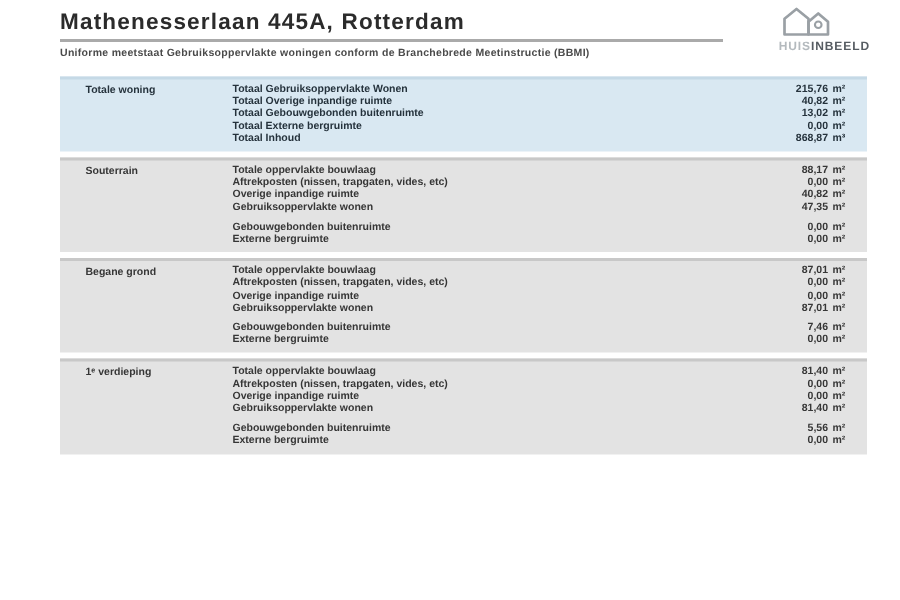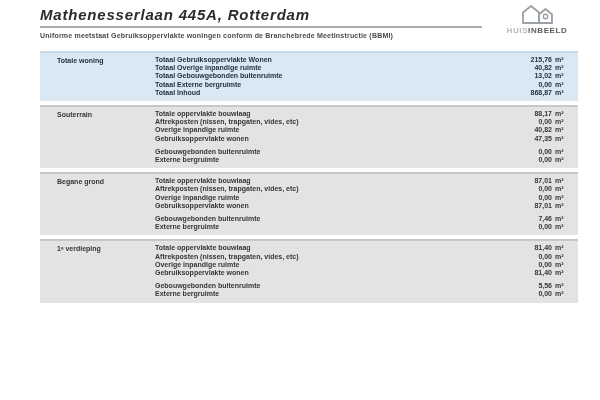--- a/index.html
+++ b/index.html
@@ -7,33 +7,32 @@
     width:600px; height:400px; background:#ffffff;
     font-family:"Liberation Sans","DejaVu Sans",sans-serif;
     position:relative; overflow:hidden;
   }
   .page { position:absolute; inset:0; background:#ffffff; }
 
   .title {
     position:absolute; left:40px; top:6px;
     font-size:15px; font-weight:bold; color:#2b2b2b; letter-spacing:0.8px;
     white-space:nowrap;
-    font-style:italic;
   }
   .title-rule {
     position:absolute; left:40px; top:26px; width:442px; height:2px;
     background:#aaaaaa;
   }
   .subtitle {
     position:absolute; left:40px; top:32px;
     font-size:7px; font-weight:bold; color:#4a4a4a; letter-spacing:0.2px;
     white-space:nowrap;
   }
 
-  .logo { position:absolute; left:494px; top:3px; width:86px; text-align:center; }
+  .logo { position:absolute; left:494px; top:3px; width:86px; text-align:right; }
   .logo svg { display:block; margin:0 auto; }
   .logo-text { font-size:8px; font-weight:bold; letter-spacing:0.6px; margin-top:1px; white-space:nowrap; }
   .logo-huis { color:#b4babe; }
   .logo-inbeeld { color:#565c62; }
 
   .sections { position:absolute; left:40px; top:51px; width:538px; }
   .section {
     display:flex; box-sizing:border-box;
     padding:3px 0 4px 0; margin-bottom:4px;
     font-size:7px; font-weight:bold;

